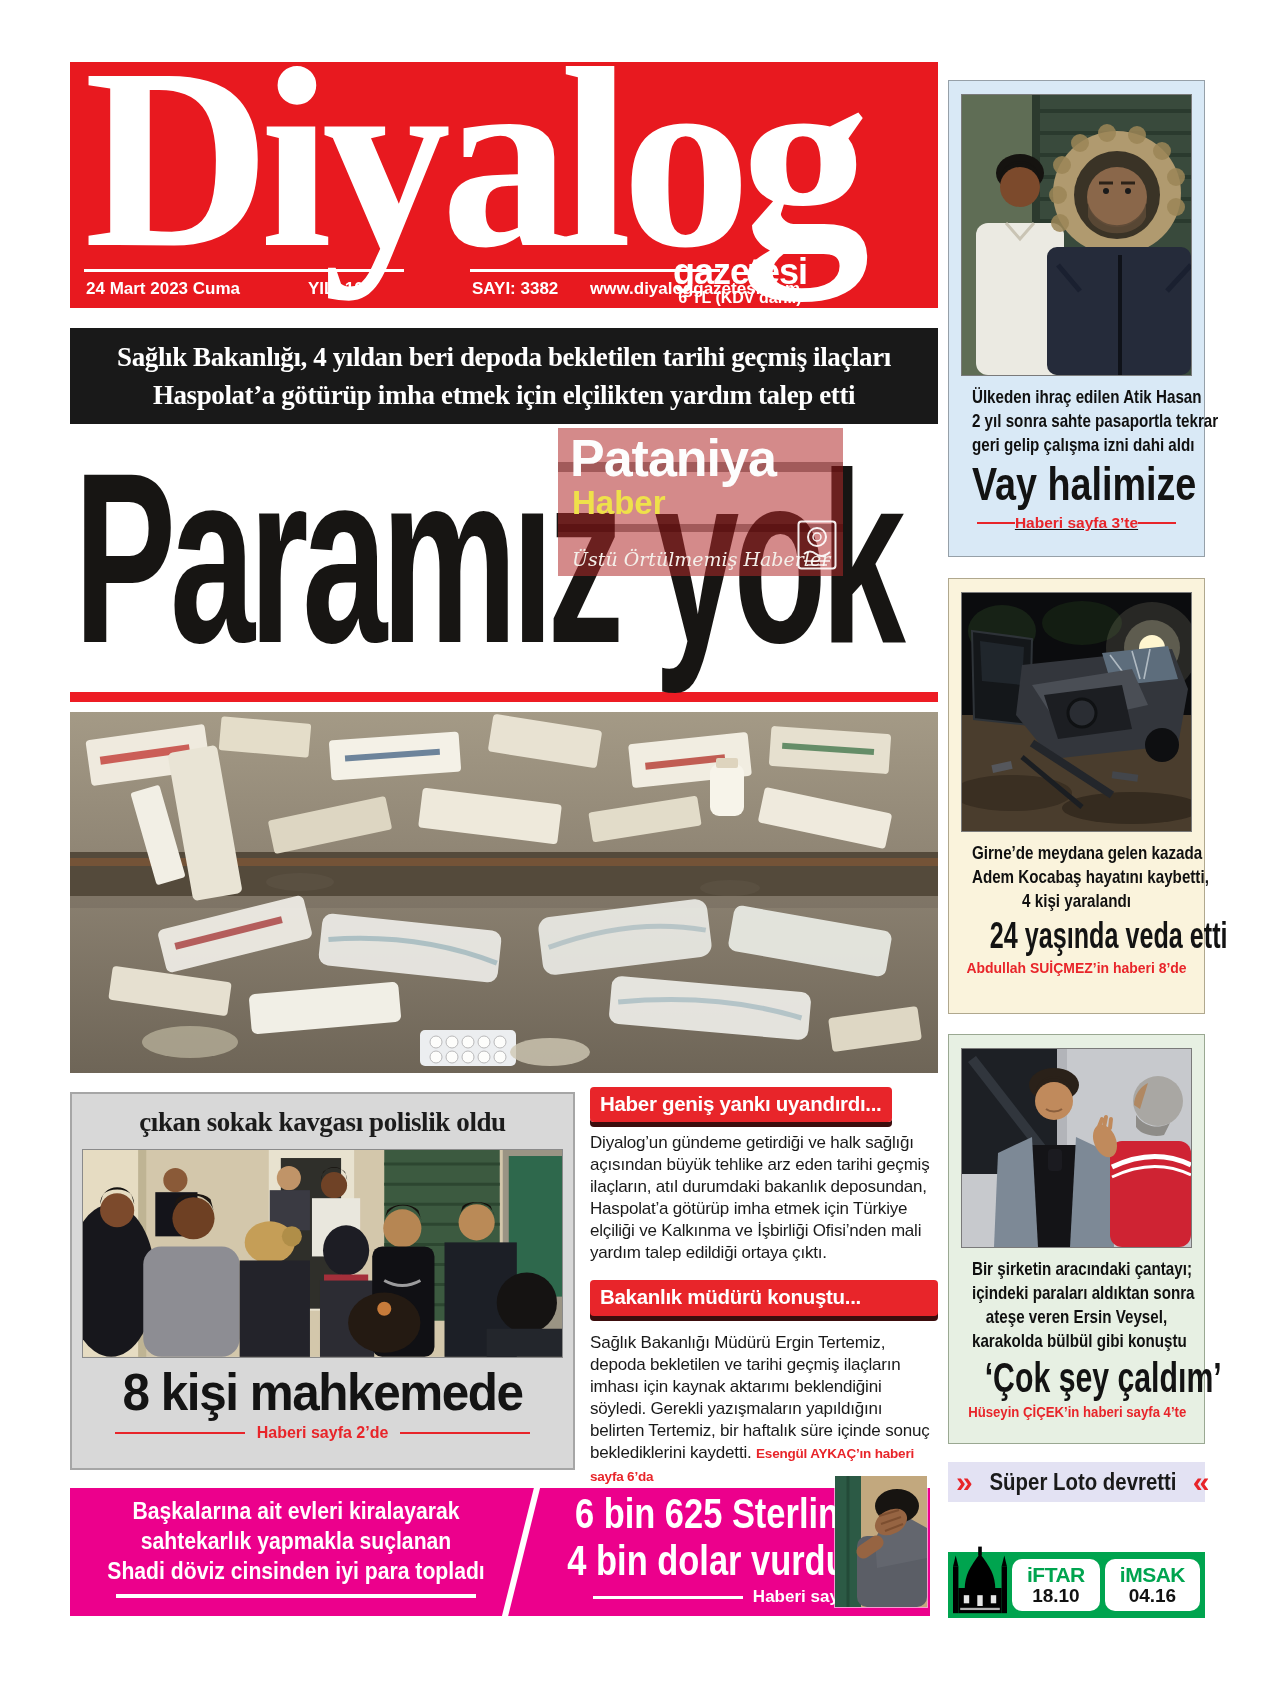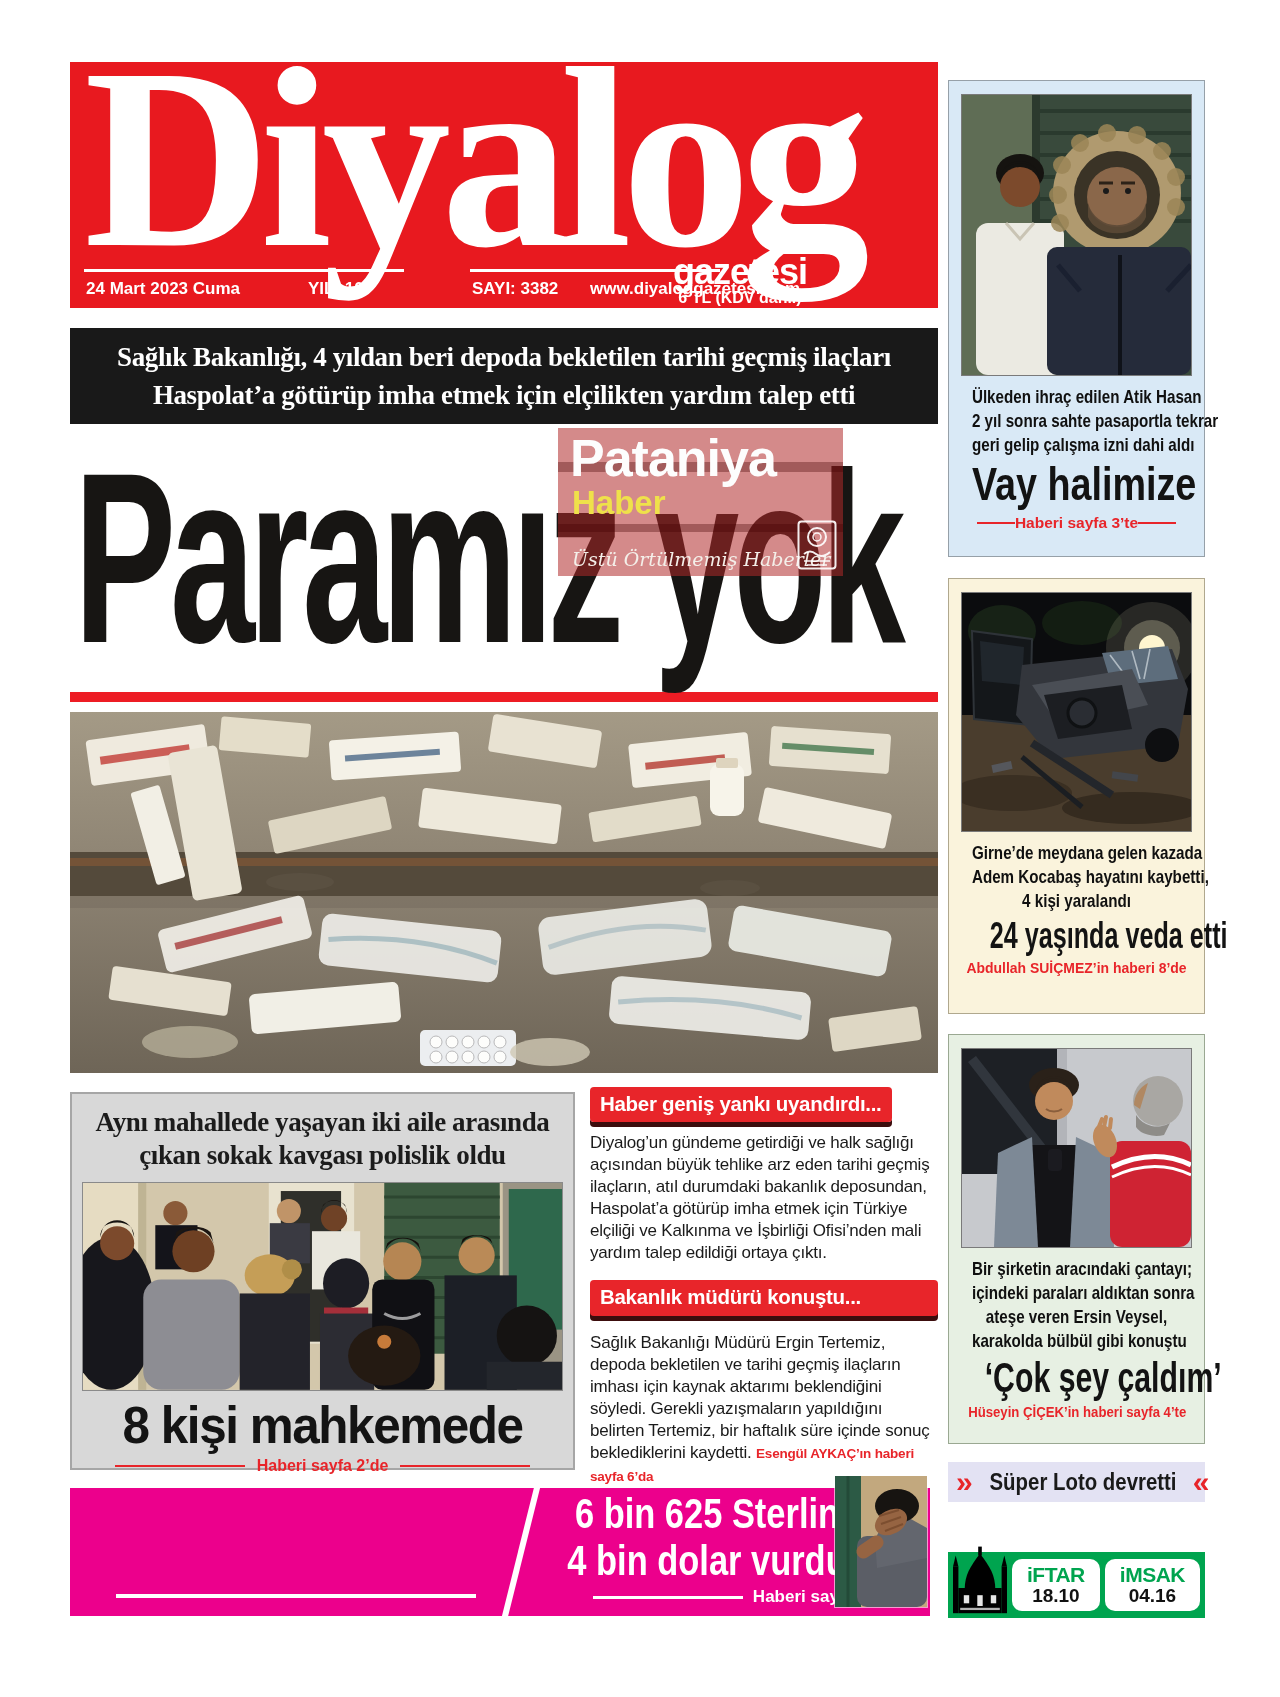--- a/index.html
+++ b/index.html
@@ -70,21 +70,21 @@
   .pink-reftext{font-weight:bold;font-size:17px;color:#fff;white-space:nowrap;}
   .cryphoto{position:absolute;left:835px;top:1476px;width:92px;height:131px;z-index:2;
             outline:1px solid rgba(255,255,255,.6);}
   
   .sbox{position:absolute;left:948px;width:257px;box-sizing:border-box;text-align:center;border:1px solid #96a0a8;}
   .sbox .photo{margin:13px auto 9px;width:229px;border:1px solid #7a7a7a;}
   .cline{font-weight:bold;font-size:18.5px;line-height:24px;color:#101010;white-space:nowrap;
          transform:scaleX(.82);transform-origin:center;}
   .sb-headline{font-weight:bold;color:#131313;white-space:nowrap;transform-origin:center;}
   .sb-ref{color:#e8252a;font-weight:bold;font-size:15.5px;white-space:nowrap;}
-  .dashrow{display:flex;align-items:center;justify-content:center;margin-top:3px;}
+  .dashrow{display:flex;align-items:center;justify-content:center;margin-top:3px;text-decoration:underline;}
   .dashrow .refline{width:38px;}
   
   .loto{position:absolute;left:948px;top:1462px;width:257px;}
   .loto-top{height:40px;background:#e3e2f3;display:flex;align-items:center;justify-content:space-between;
             padding:0 8px;box-sizing:border-box;}
   .loto-title{font-weight:bold;font-size:24px;color:#1a1a1a;white-space:nowrap;
               transform:scaleX(.85);transform-origin:center;}
   .chev{color:#e8252a;font-weight:bold;font-size:30px;line-height:30px;}
   .loto-num{height:38px;background:#8b87ba;color:#fff;font-weight:bold;font-size:27px;
             display:flex;align-items:center;justify-content:center;letter-spacing:0.5px;}
@@ -199,21 +199,20 @@
       </g>
       <ellipse cx="480" cy="340" rx="40" ry="14" fill="#cfc8b4" opacity=".8"></ellipse>
       <ellipse cx="120" cy="330" rx="48" ry="16" fill="#beb6a0" opacity=".7"></ellipse>
       <ellipse cx="660" cy="176" rx="30" ry="8" fill="#5c5244" opacity=".7"></ellipse>
       <ellipse cx="230" cy="170" rx="34" ry="9" fill="#5c5244" opacity=".7"></ellipse>
     </g>
   </svg>
 
   <div class="greybox">
     <div class="grey-head">
-      <div>Aynı mahallede yaşayan iki aile arasında</div>
       <div>çıkan sokak kavgası polislik oldu</div>
     </div>
     <svg class="grey-photo" viewBox="0 0 477 206">
       <rect width="477" height="206" fill="#d3c7ab"></rect>
       <rect x="0" width="55" height="206" fill="#e6dcc2"></rect>
       <rect x="55" width="8" height="206" fill="#bfb494"></rect>
       <rect x="185" y="0" width="85" height="160" fill="#e8e2cf"></rect>
       <rect x="197" y="8" width="60" height="150" fill="#2f2f2a"></rect>
       <rect x="300" y="0" width="115" height="170" fill="#3c5a40"></rect>
       <g stroke="#2c4630" stroke-width="3">
@@ -271,20 +270,25 @@
     <span class="redtag">Haber geniş yankı uyandırdı...</span>
     <div class="bodytxt">Diyalog’un gündeme getirdiği ve halk sağlığı açısından büyük tehlike arz eden tarihi geçmiş ilaçların, atıl durumdaki bakanlık deposundan, Haspolat’a götürüp imha etmek için Türkiye elçiliği ve Kalkınma ve İşbirliği Ofisi’nden mali yardım talep edildiği ortaya çıktı.</div>
     <span class="redtag second">Bakanlık müdürü konuştu...</span>
     <div class="bodytxt">
       <span>Sağlık Bakanlığı Müdürü Ergin Tertemiz, depoda bekletilen ve tarihi geçmiş ilaçların imhası için kaynak aktarımı beklendiğini söyledi. Gerekli yazışmaların yapıldığını belirten Tertemiz, bir haftalık süre içinde sonuç beklediklerini kaydetti.</span>
       <span class="byline">Esengül AYKAÇ’ın haberi sayfa 6’da</span>
     </div>
   </div>
 
   <div class="pinkbox">
+    <div class="pink-left">
+      <div>Başkalarına ait evleri kiralayarak</div>
+      <div>sahtekarlık yapmakla suçlanan</div>
+      <div>Shadi döviz cinsinden iyi para topladı</div>
+    </div>
     <div class="pink-underline"></div>
     <div class="pink-slash"></div>
     <div class="pink-right">
       <div class="big">6 bin 625 Sterlin</div>
       <div class="big">4 bin dolar vurdu</div>
       <div class="pink-refrow">
         <div class="pink-refline"></div>
         <div class="pink-reftext">Haberi sayfa 5’te</div>
       </div>
     </div>

